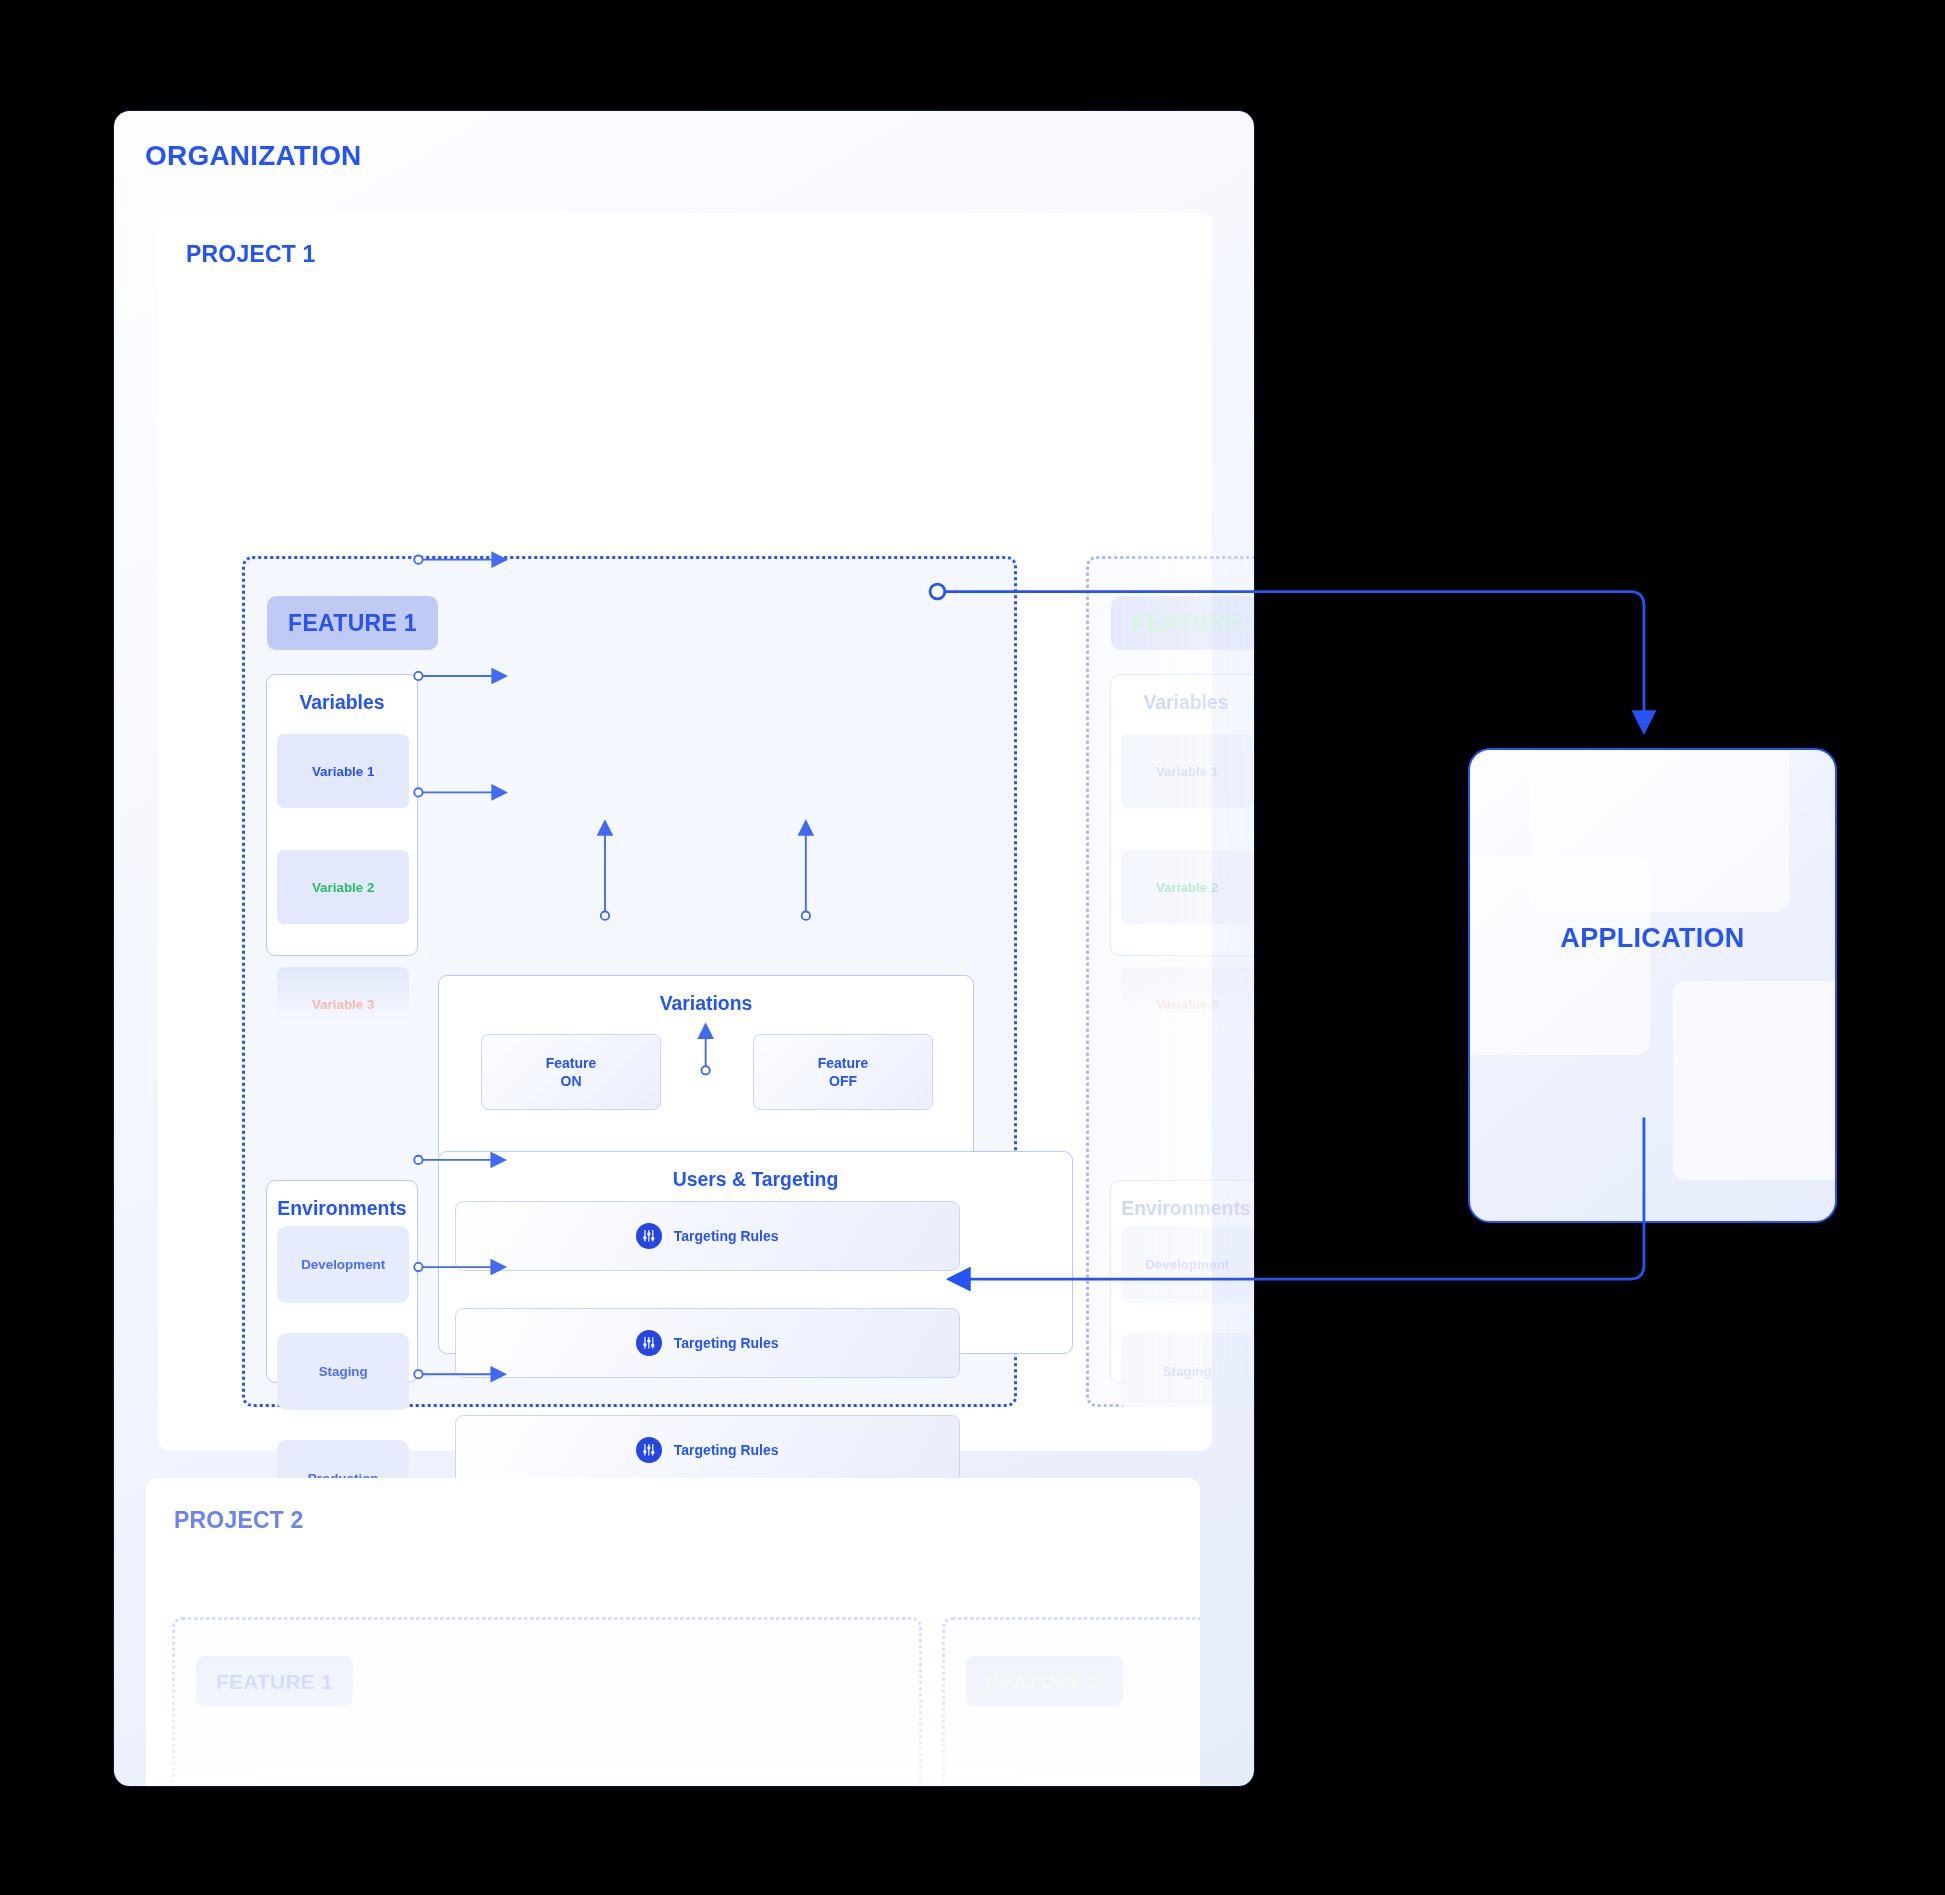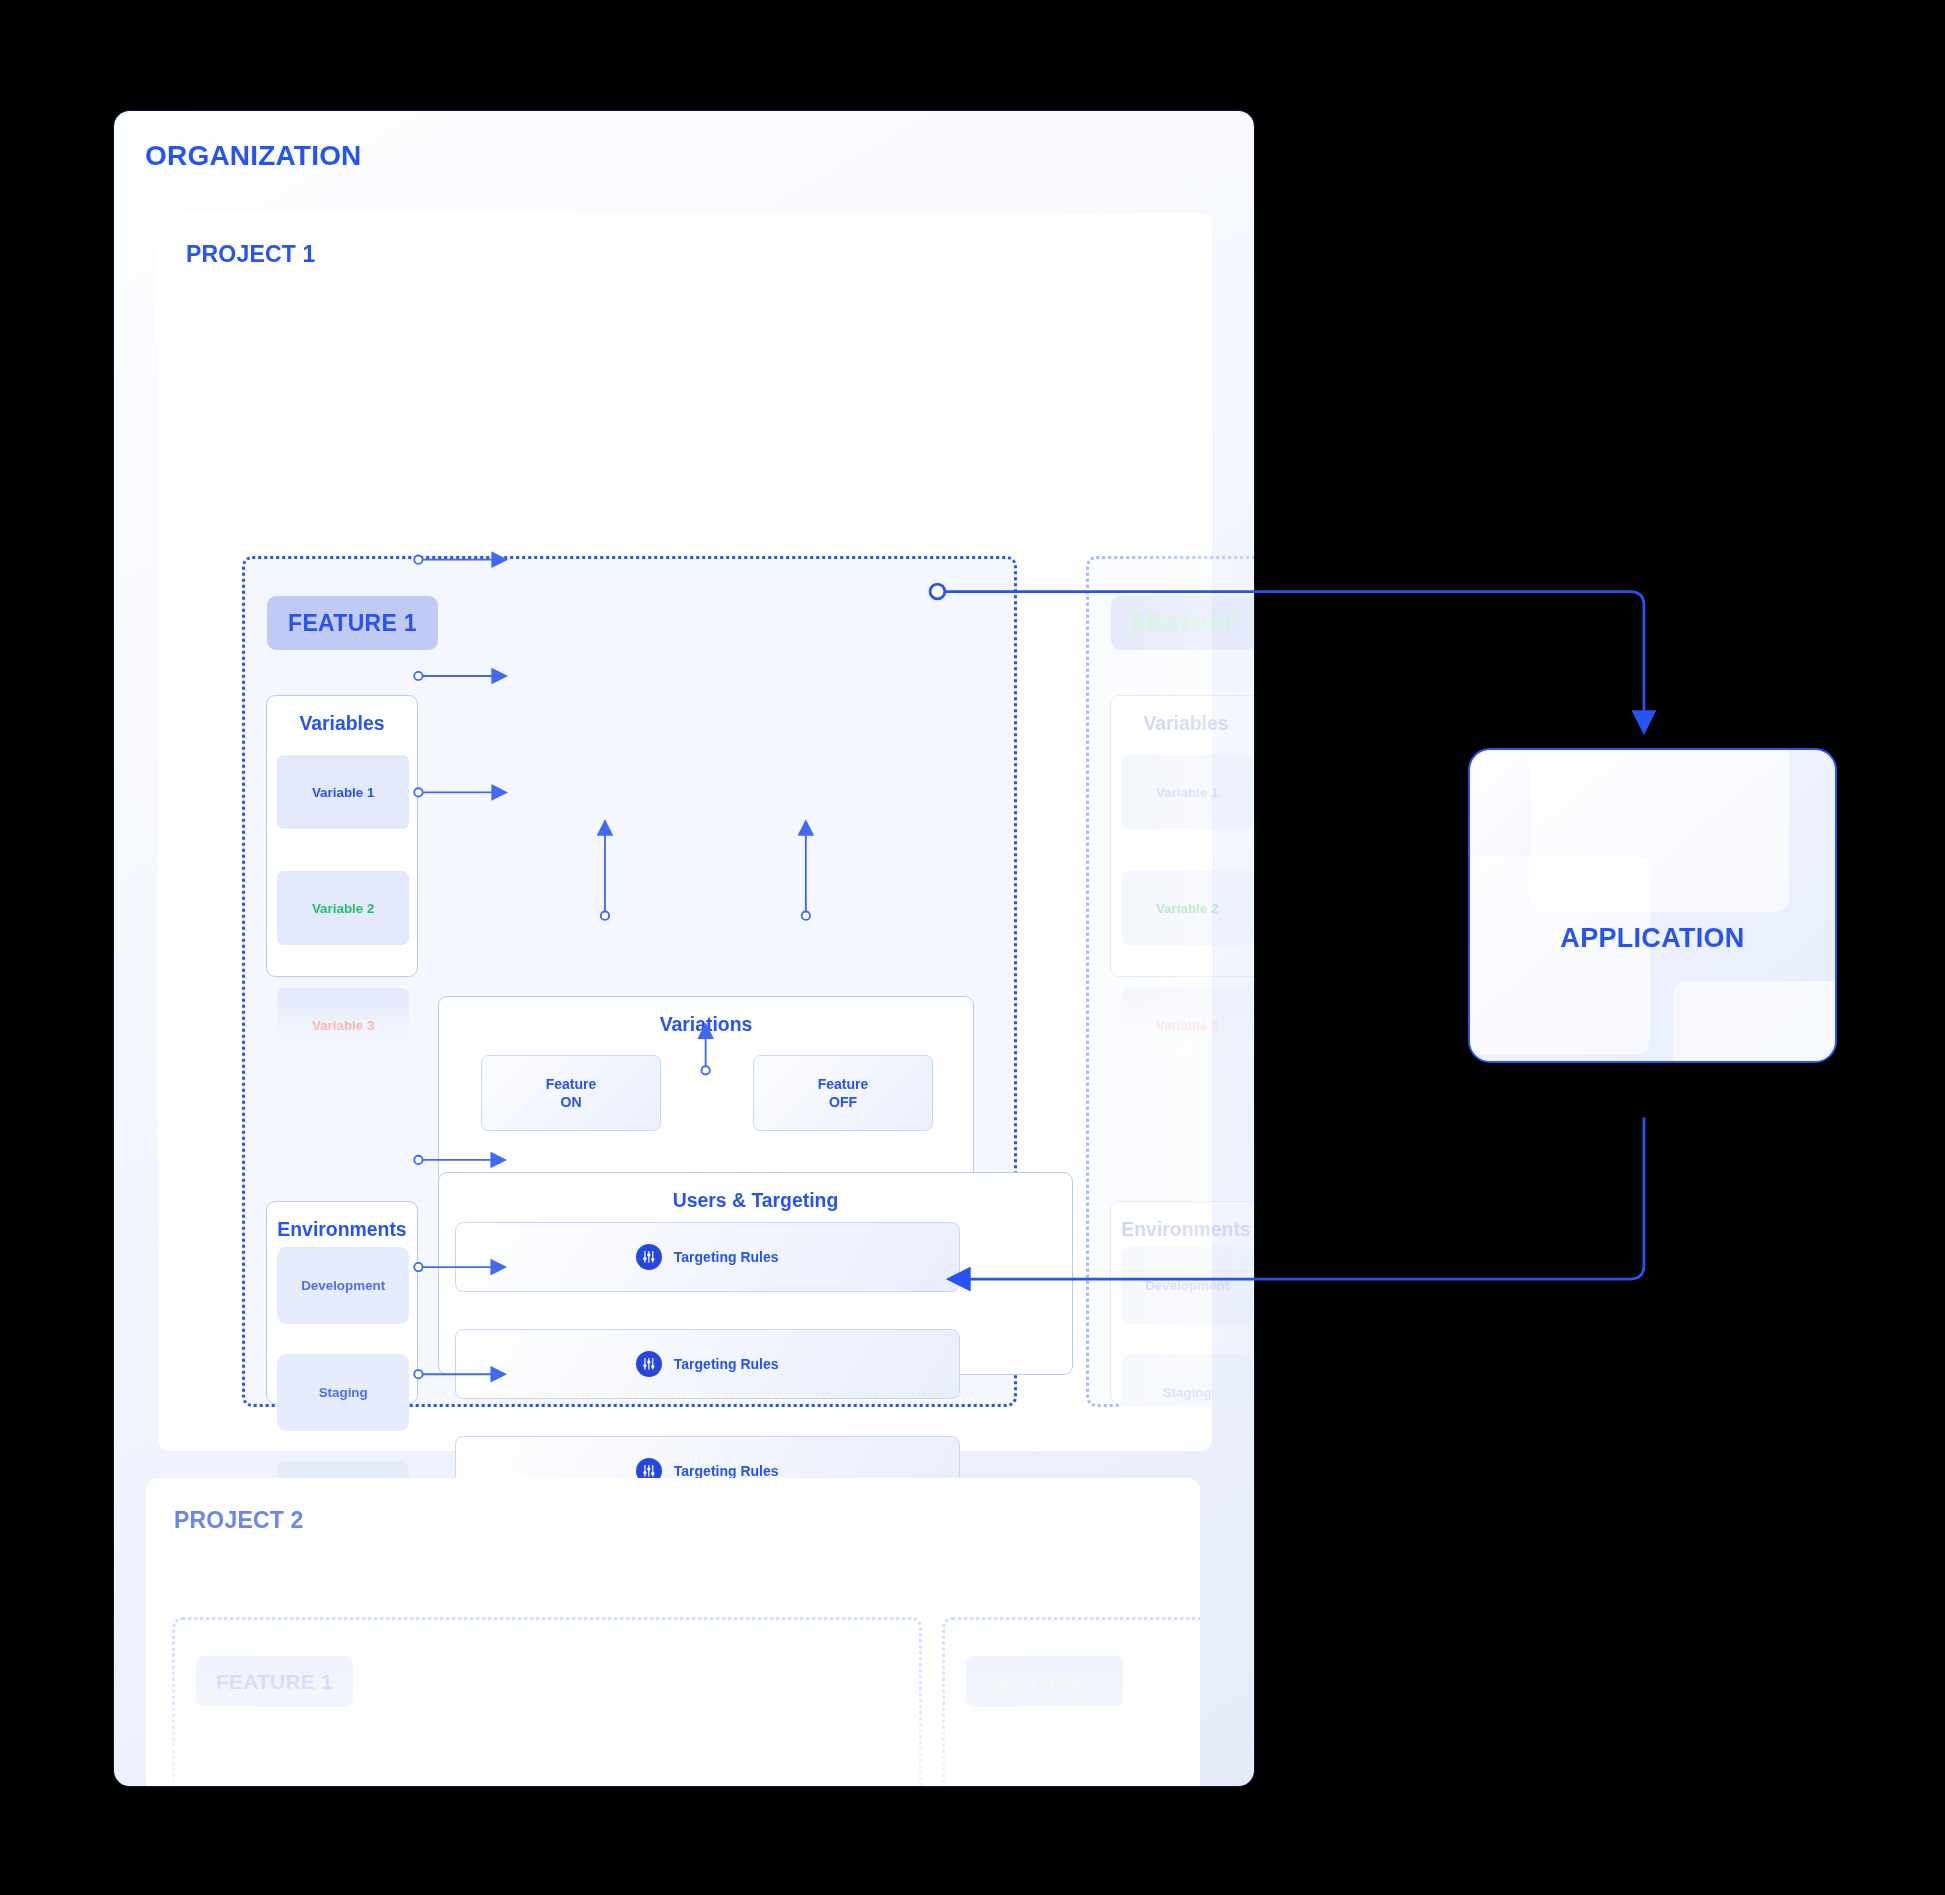--- a/index.html
+++ b/index.html
@@ -119,21 +119,20 @@
     white-space: nowrap;
   }
   .feature-badge.green { color: #8ce6a8; }
 
   
   .panel {
     position: absolute;
     background: #ffffff;
     border: 1.4px solid #b9c8f7;
     border-radius: 9.2px;
-    margin-top: 21px;
   }
   .panel-title {
     position: absolute; left: 0; right: 0; top: 15.7px;
     text-align: center;
     font-size: 19.4px; font-weight: 700;
     color: #2553f4;
   }
   .panel-title.muted { color: #7f93e2; }
 
   
@@ -210,21 +209,21 @@
     background: #2646e0;
     display: flex; align-items: center; justify-content: center;
     flex: 0 0 auto;
   }
   .rule-label { font-size: 14px; font-weight: 700; color: #2553f4; }
 
   
   .app-box {
     position: absolute;
     left: 1468px; top: 748px;
-    width: 369px; height: 315px;
+    width: 369px; height: 475px;
     border-radius: 22px;
     border: 2.8px solid #2553f4;
     background: linear-gradient(140deg,#ffffff 0%, #eef2fd 45%, #e7edfc 100%);
     overflow: hidden;
   }
   .app-deco { position: absolute; background: rgba(255,255,255,.62); border-radius: 14px; }
   .app-deco.d1 { left: 60px; top: -55px; width: 259px; height: 217px; }
   .app-deco.d2 { left: -51px; top: 106px; width: 231px; height: 199px; }
   .app-deco.d3 { left: 203px; top: 231px; width: 240px; height: 199px; }
   .app-label {

